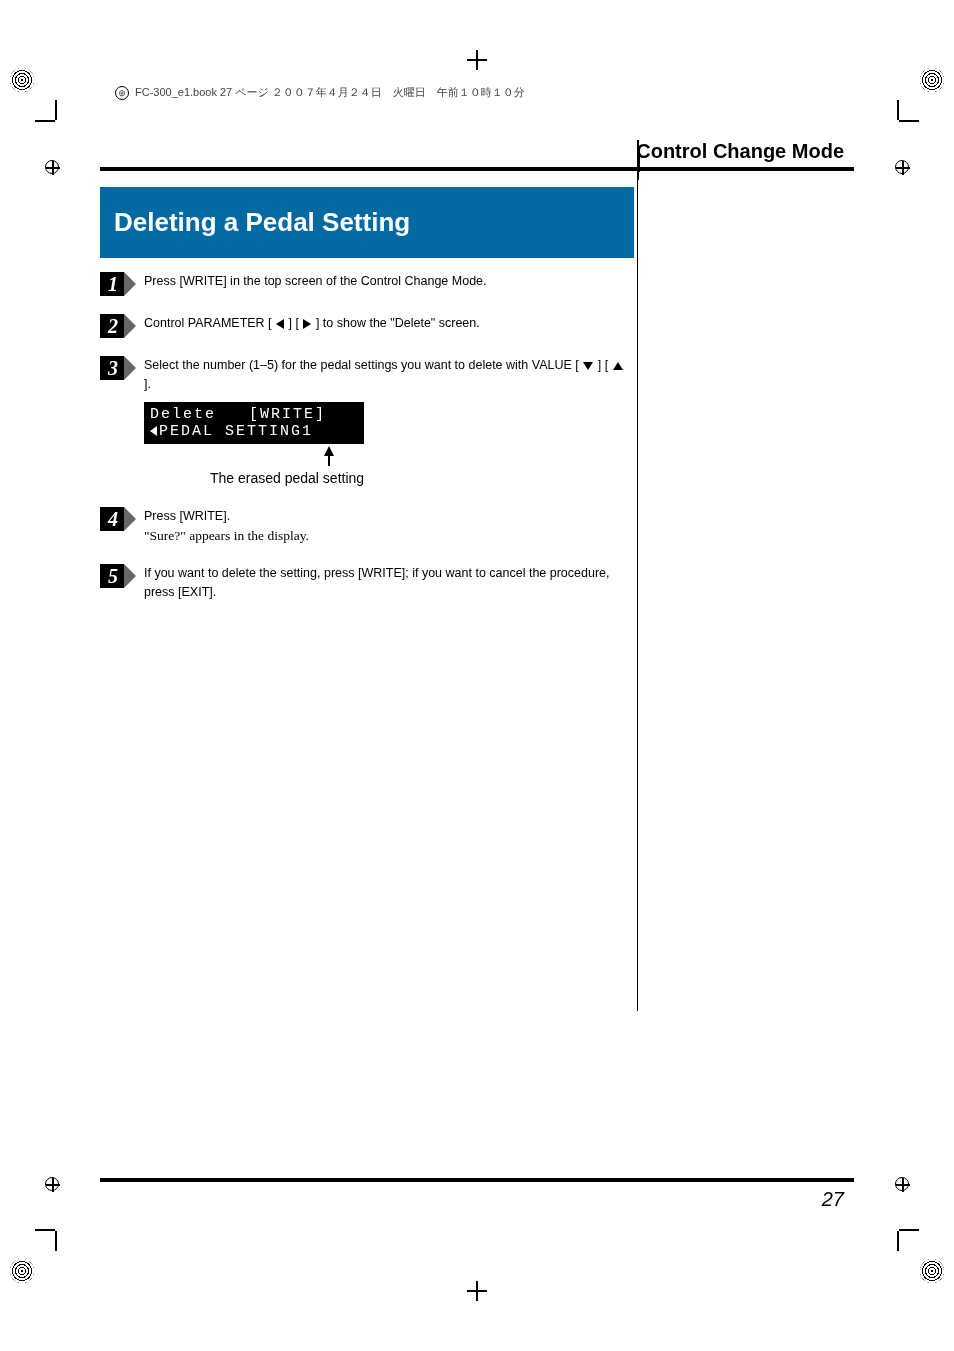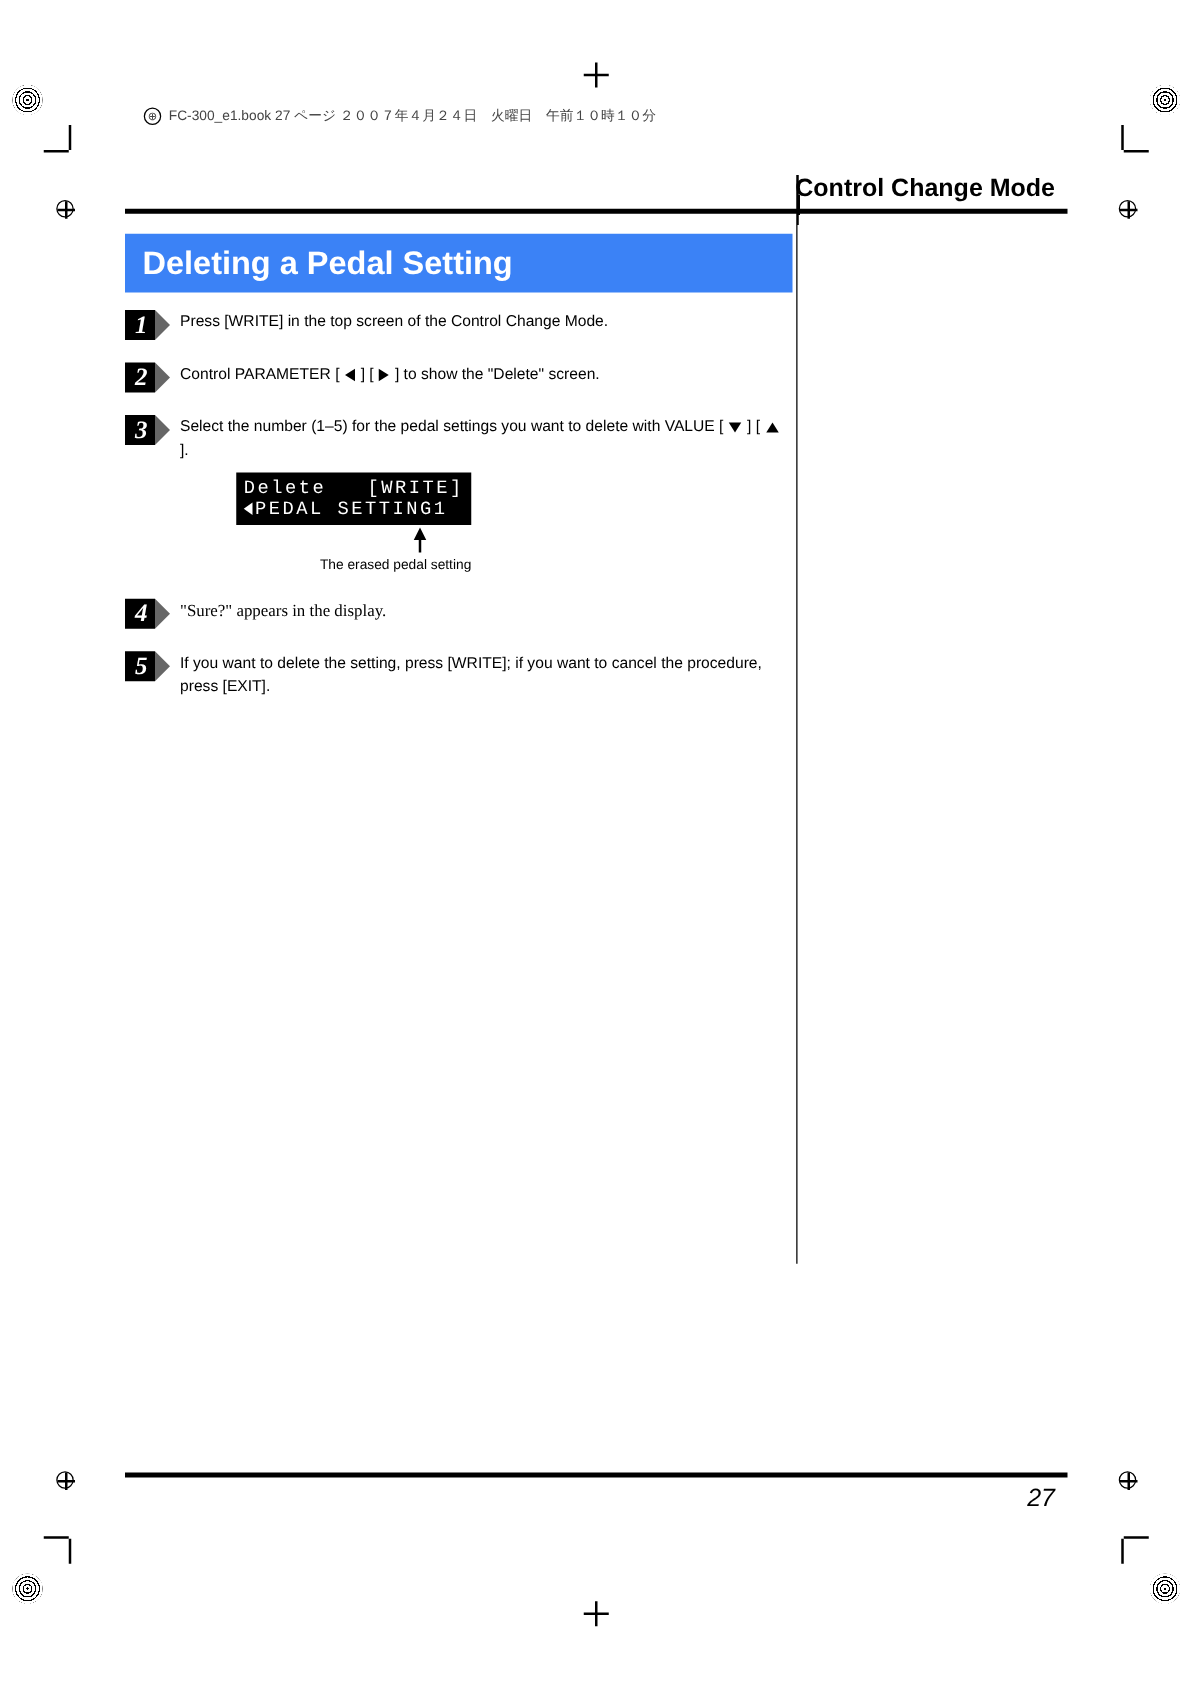--- a/index.html
+++ b/index.html
@@ -43,44 +43,44 @@
   .bookstrip .ring span { font-size:9px; }
 
   
   .content { position:absolute; top:140px; left:100px; right:100px; bottom:140px; }
 
   .running-head { text-align:right; font-weight:bold; font-size:20px; padding-right:10px; }
   .thick-rule { height:4px; background:#000; margin-top:4px; }
   .side-rule { position:absolute; top:0px; right:215px; width:2px; height:40px; background:#000; }
   .side-rule.short { top:40px; height: calc(100% - 240px); width:1px; background:#000; right:216px; }
 
-  .title-bar { margin-top:16px; background:#3b82f6; color:#fff; font-size:26px; font-weight:bold; padding:8px 14px; width:calc(100% - 220px); font-family: Arial, sans-serif; }
+  .title-bar { margin-top:16px; background:#0369a1; color:#fff; font-size:26px; font-weight:bold; padding:20px 14px; width:calc(100% - 220px); font-family: Arial, sans-serif; }
 
   .steps { margin-top:14px; width:calc(100% - 230px); }
   .step { display:flex; gap:14px; margin-bottom:18px; }
   .step-num { min-width:30px; }
   .step-num .box { display:inline-block; background:#000; color:#fff; font-weight:bold; font-style:italic; font-size:20px; padding:0 6px 0 8px; line-height:24px; position:relative; font-family: 'Times New Roman', serif; }
   .step-num .box::after { content:""; position:absolute; right:-12px; top:0; width:0; height:0; border-top:12px solid transparent; border-bottom:12px solid transparent; border-left:12px solid #000; opacity:0.6; }
   .step-body { font-size:12.5px; line-height:1.5; flex:1; }
   .step-body .bold { font-weight:normal; }
   .step-body .serif { font-family: 'Times New Roman', Times, serif; font-size:13.5px; }
 
   .inline-tri { display:inline-block; width:0; height:0; vertical-align:middle; margin:0 1px; }
   .tri-left { border-top:5px solid transparent; border-bottom:5px solid transparent; border-right:8px solid #000; }
   .tri-right { border-top:5px solid transparent; border-bottom:5px solid transparent; border-left:8px solid #000; }
   .tri-down { border-left:5px solid transparent; border-right:5px solid transparent; border-top:8px solid #000; }
   .tri-up { border-left:5px solid transparent; border-right:5px solid transparent; border-bottom:8px solid #000; }
 
   .lcd-block { margin-top:8px; display:inline-block; }
-  .lcd { background:#000; color:#fff; font-family: 'Courier New', monospace; font-size:15px; letter-spacing:2px; padding:4px 6px; line-height:1.15; white-space:pre;margin-left:45px; }
+  .lcd { background:#000; color:#fff; font-family: 'Courier New', monospace; font-size:15px; letter-spacing:2px; padding:4px 6px; line-height:1.15; white-space:pre; }
   .lcd .arrow-left { display:inline-block; width:0;height:0;border-top:5px solid transparent;border-bottom:5px solid transparent;border-right:7px solid #fff; vertical-align:middle; margin-right:2px; }
   .lcd-pointer { display:flex; flex-direction:column; align-items:center; margin-left:150px; margin-top:2px; }
   .lcd-pointer .arrow { width:0;height:0;border-left:5px solid transparent;border-right:5px solid transparent;border-bottom:10px solid #000; }
   .lcd-pointer .stem { width:2px;height:10px;background:#000; }
-  .lcd-caption { font-size:11px; text-align:right; margin-left:66px; margin-top:2px; }
+  .lcd-caption { font-size:14px; text-align:left; margin-left:66px; margin-top:2px; }
 
   .footer { position:absolute; bottom:0; left:0; right:0; }
   .footer .rule { height:4px; background:#000; }
   .footer .pagenum { text-align:right; font-weight:normal; font-style:italic; font-size:20px; margin-top:6px; padding-right:10px; font-family: Arial, sans-serif; }
 
   .side-col { position:absolute; top:0; right:0; width:210px; height:100%; }
   .side-col .tick-mark { position:absolute; top:16px; left:-6px; width:2px; height:16px; background:#000; }
 </style>
 </head>
 <body>
@@ -150,20 +150,21 @@
                 <div class="stem"></div>
             </div>
             <div class="lcd-caption">The erased pedal setting</div>
           </div>
         </div>
       </div>
 
       <div class="step">
         <div class="step-num"><span class="box">4</span></div>
         <div class="step-body">
+          <div class="bold">Press [WRITE].</div>
           <div class="serif">"Sure?" appears in the display.</div>
         </div>
       </div>
 
       <div class="step">
         <div class="step-num"><span class="box">5</span></div>
         <div class="step-body bold">
           <span>If you want to delete the setting, press [WRITE]; if you want to cancel the procedure, press [EXIT].</span>
         </div>
       </div>

